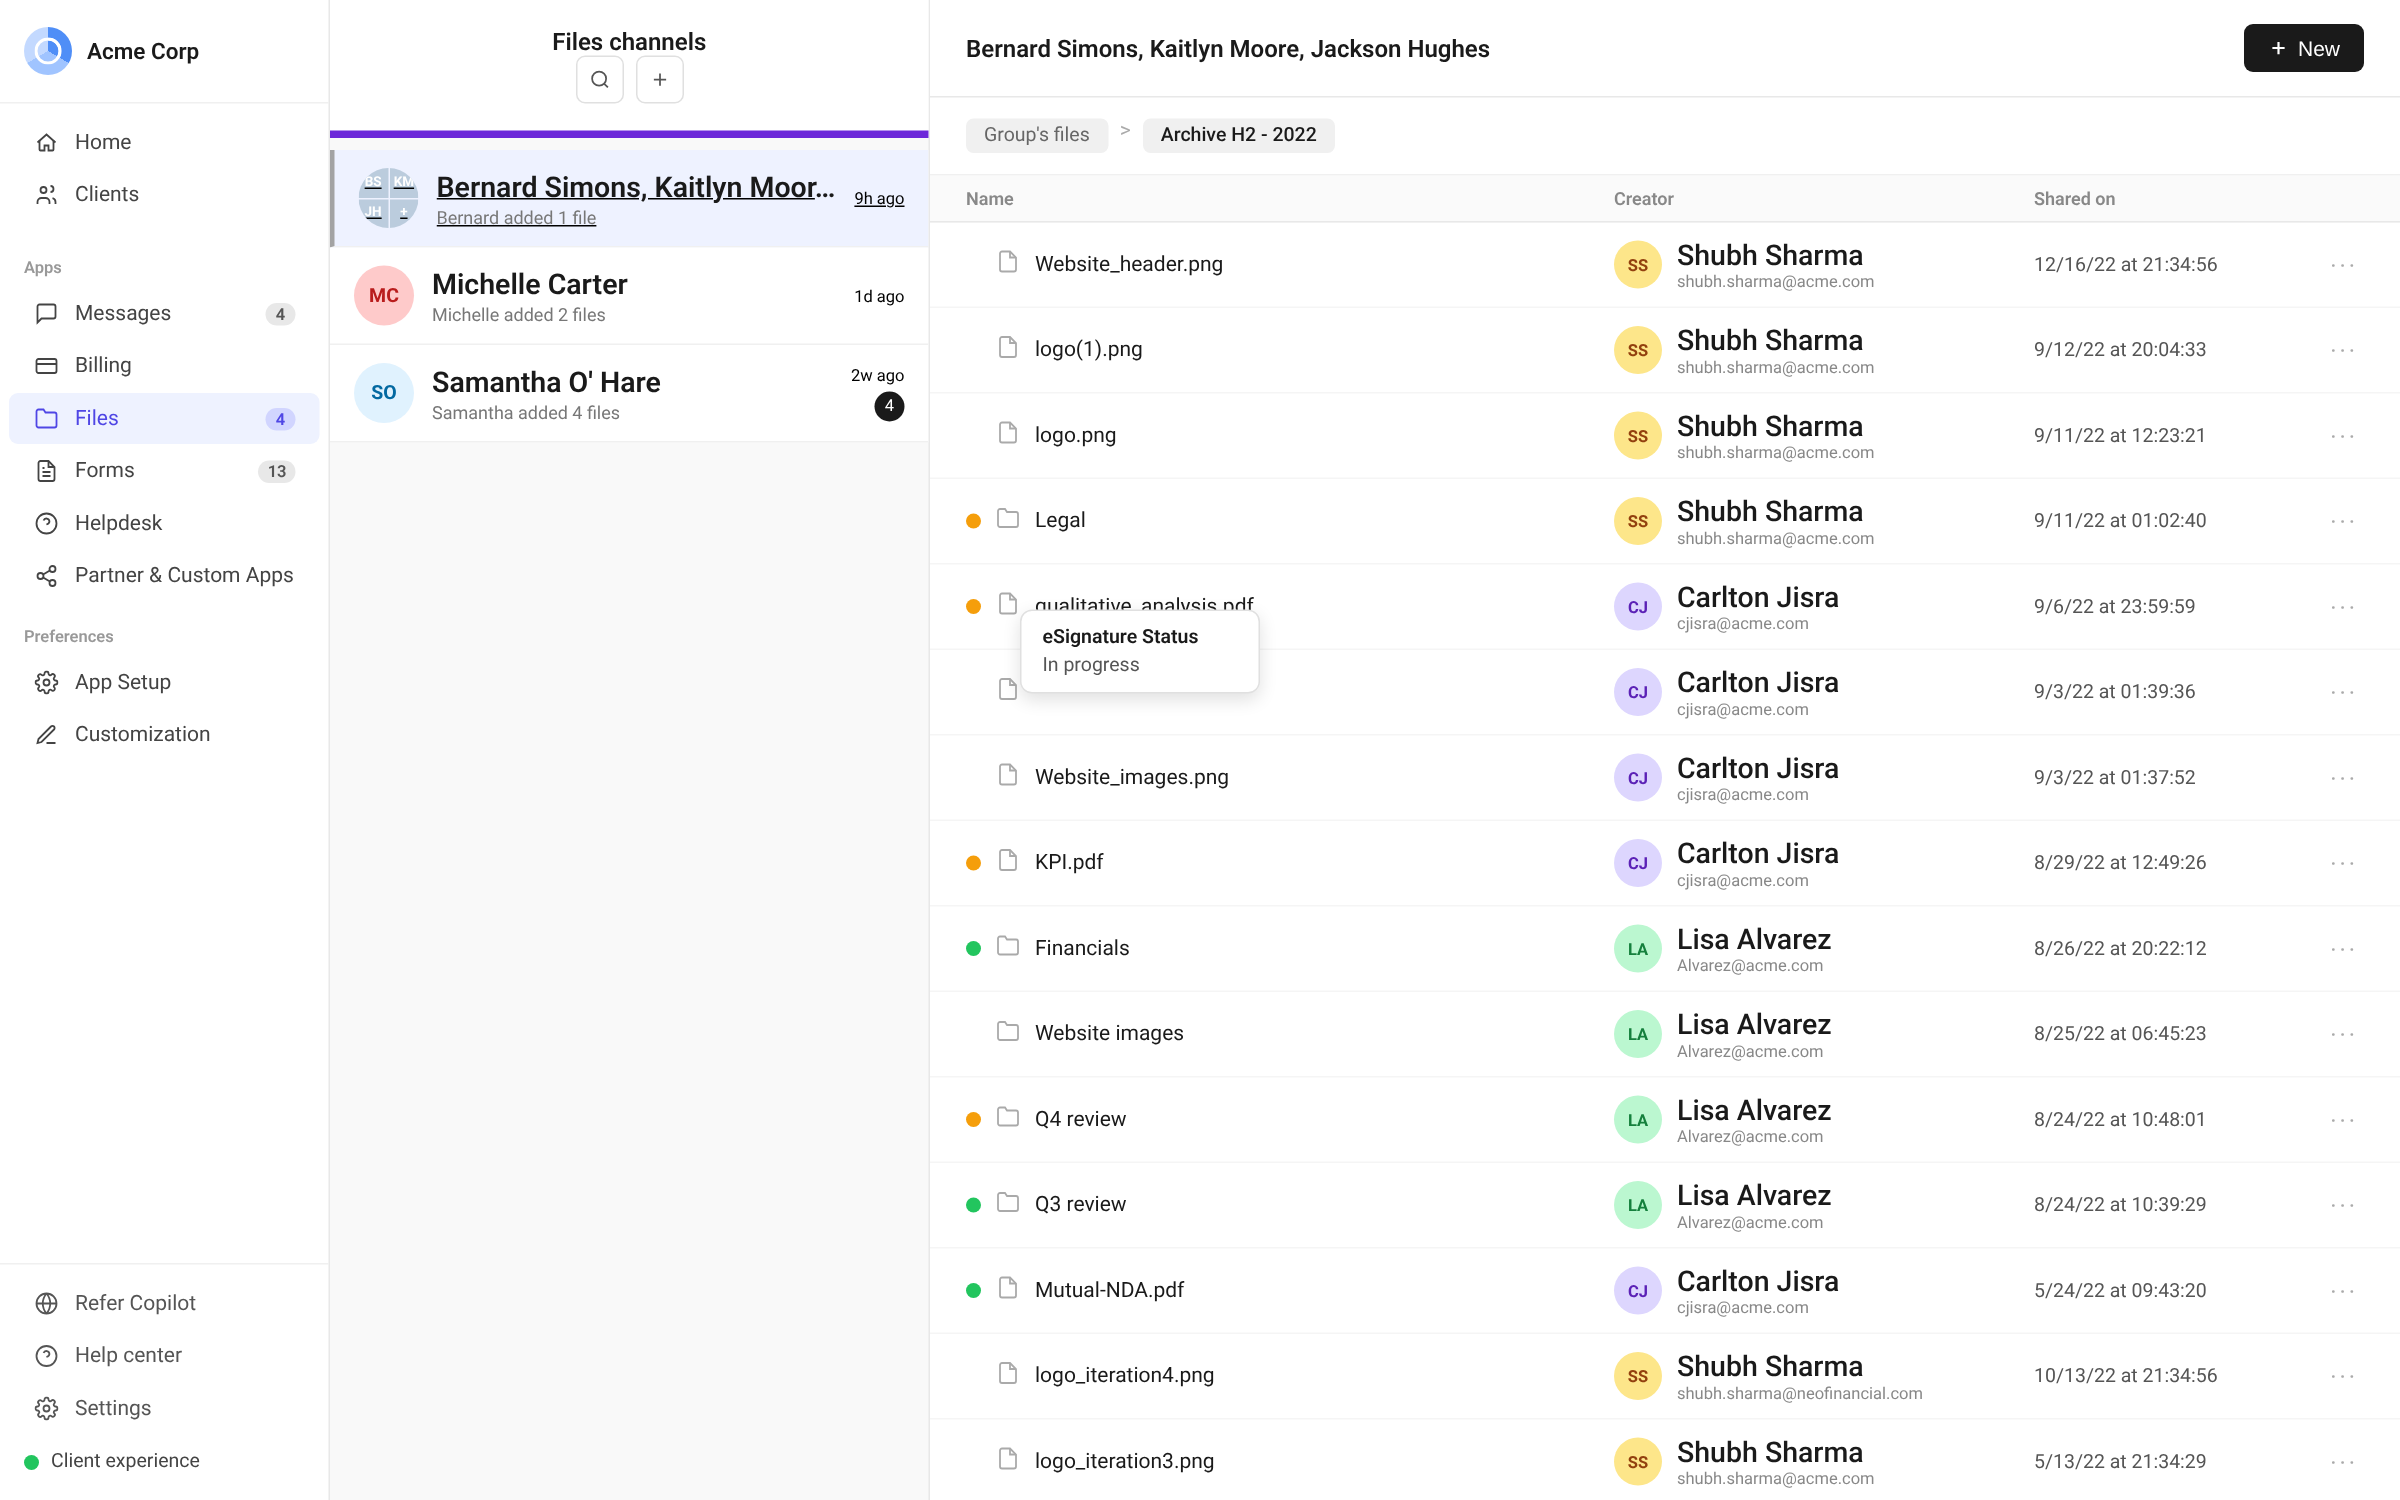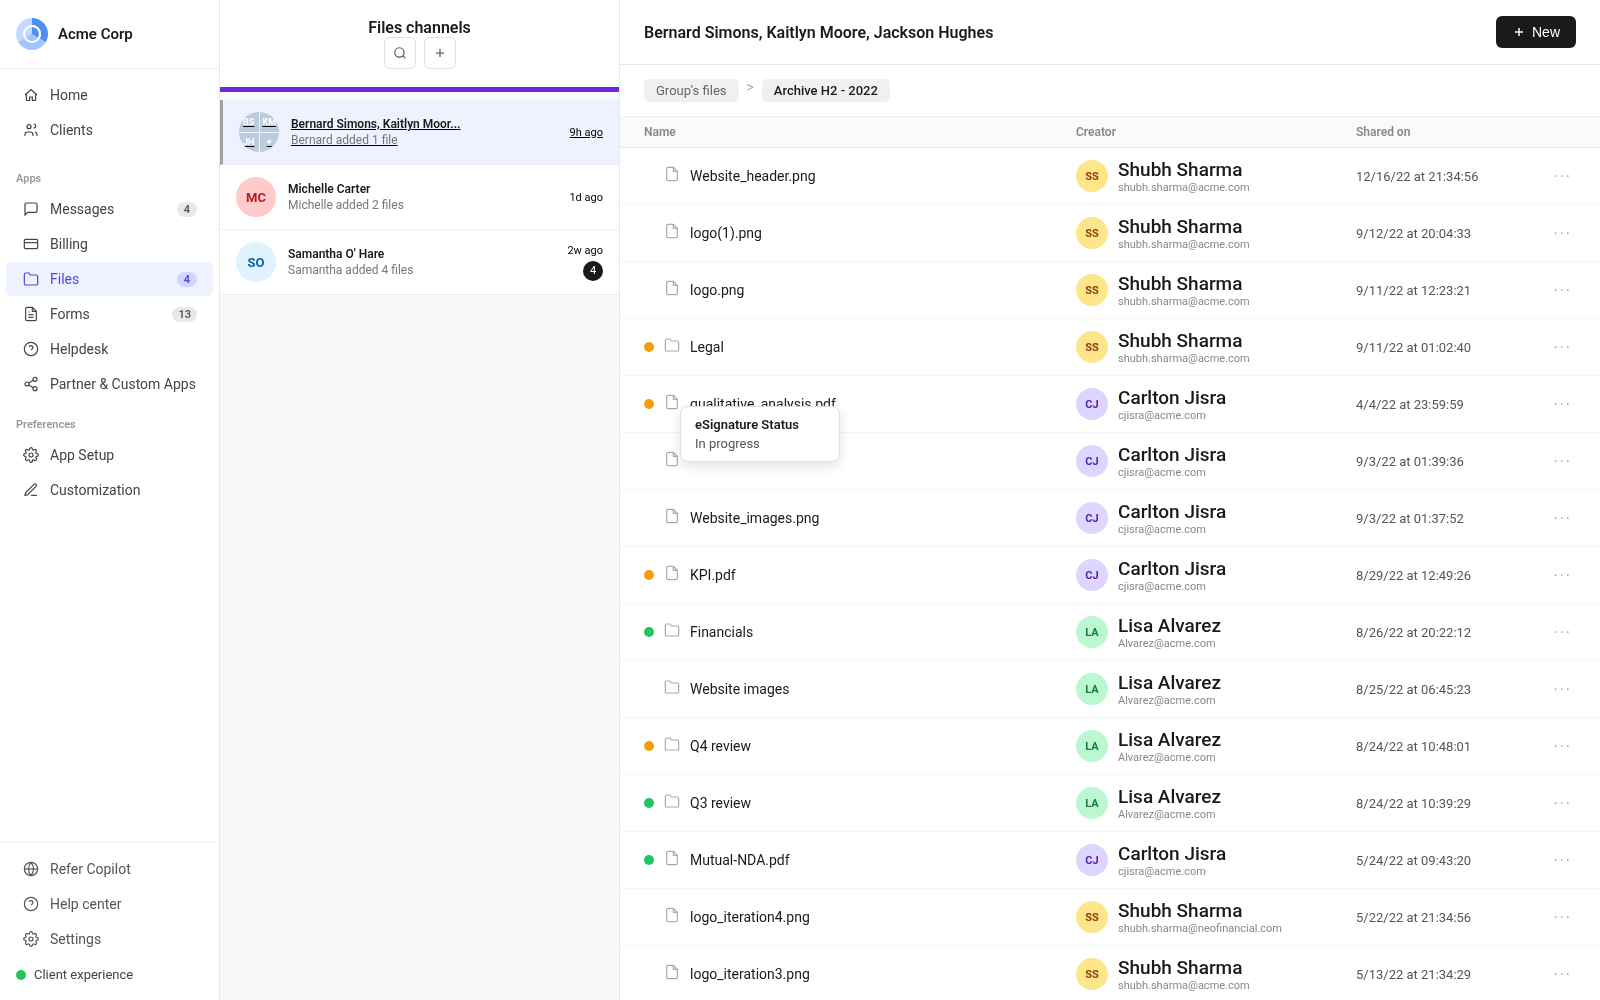--- a/index.html
+++ b/index.html
@@ -140,21 +140,21 @@
       font-weight: 600;
     }
     .avatar-grid { display: grid; grid-template-columns: 1fr 1fr; width: 40px; height: 40px; border-radius: 8px; overflow: hidden; gap: 1px; }
     .avatar-grid .av-cell { background: #bcd; display: flex; align-items: center; justify-content: center; font-size: 9px; font-weight: 700; color: #fff; }
     .av1 { background: #c084fc; }
     .av2 { background: #86efac; }
     .av3 { background: #93c5fd; }
     .av4 { background: #fbbf24; }
 
     .channel-info { flex: 1; min-width: 0; }
-    .channel-name { font-size: 12px; font-weight: 600; color: #1a1a1a; white-space: nowrap; overflow: hidden; text-overflow: ellipsis; }
+    .channel-name { font-size: 19px; font-weight: 600; color: #1a1a1a; white-space: nowrap; overflow: hidden; text-overflow: ellipsis; }
     .channel-preview { font-size: 12px; color: #777; margin-top: 2px; white-space: nowrap; overflow: hidden; text-overflow: ellipsis; }
     .channel-time { font-size: 11px; color: #000000; flex-shrink: 0; }
     .unread-badge {
       background: #1a1a1a;
       color: #fff;
       font-size: 11px;
       border-radius: 50%;
       width: 20px; height: 20px;
       display: flex; align-items: center; justify-content: center;
     }
@@ -645,21 +645,21 @@
       </div>
     </div>
     <div class="creator-cell">
       <div class="creator-avatar av-carlton">CJ</div>
       <div class="creator-info">
         <span class="creator-name">Carlton Jisra</span>
         <span class="creator-email">cjisra@acme.com</span>
       </div>
     </div>
     <div class="shared-cell">
-      <span class="shared-date">4/4/22 at 23:59:59</span>
+      <span class="shared-date">9/6/22 at 23:59:59</span>
       <span class="more-btn">···</span>
     </div>
   </div>
         <div class="file-row">
     <div class="file-name-cell">
       <span class="status-dot" style="background:transparent;"></span>
       <span class="file-icon"><svg width="16" height="16" fill="none" stroke="#aaa" stroke-width="1.8" viewBox="0 0 24 24">
                 <path d="M14 2H6a2 2 0 00-2 2v16a2 2 0 002 2h12a2 2 0 002-2V8z"></path>
                 <polyline points="14 2 14 8 20 8"></polyline>
               </svg></span>
@@ -839,21 +839,21 @@
 
     </div>
     <div class="creator-cell">
       <div class="creator-avatar av-shubh">SS</div>
       <div class="creator-info">
         <span class="creator-name">Shubh Sharma</span>
         <span class="creator-email">shubh.sharma@neofinancial.com</span>
       </div>
     </div>
     <div class="shared-cell">
-      <span class="shared-date">5/22/22 at 21:34:56</span>
+      <span class="shared-date">10/13/22 at 21:34:56</span>
       <span class="more-btn">···</span>
     </div>
   </div>
         <div class="file-row">
     <div class="file-name-cell">
       <span class="status-dot" style="background:transparent;"></span>
       <span class="file-icon"><svg width="16" height="16" fill="none" stroke="#aaa" stroke-width="1.8" viewBox="0 0 24 24">
                 <path d="M14 2H6a2 2 0 00-2 2v16a2 2 0 002 2h12a2 2 0 002-2V8z"></path>
                 <polyline points="14 2 14 8 20 8"></polyline>
               </svg></span>

